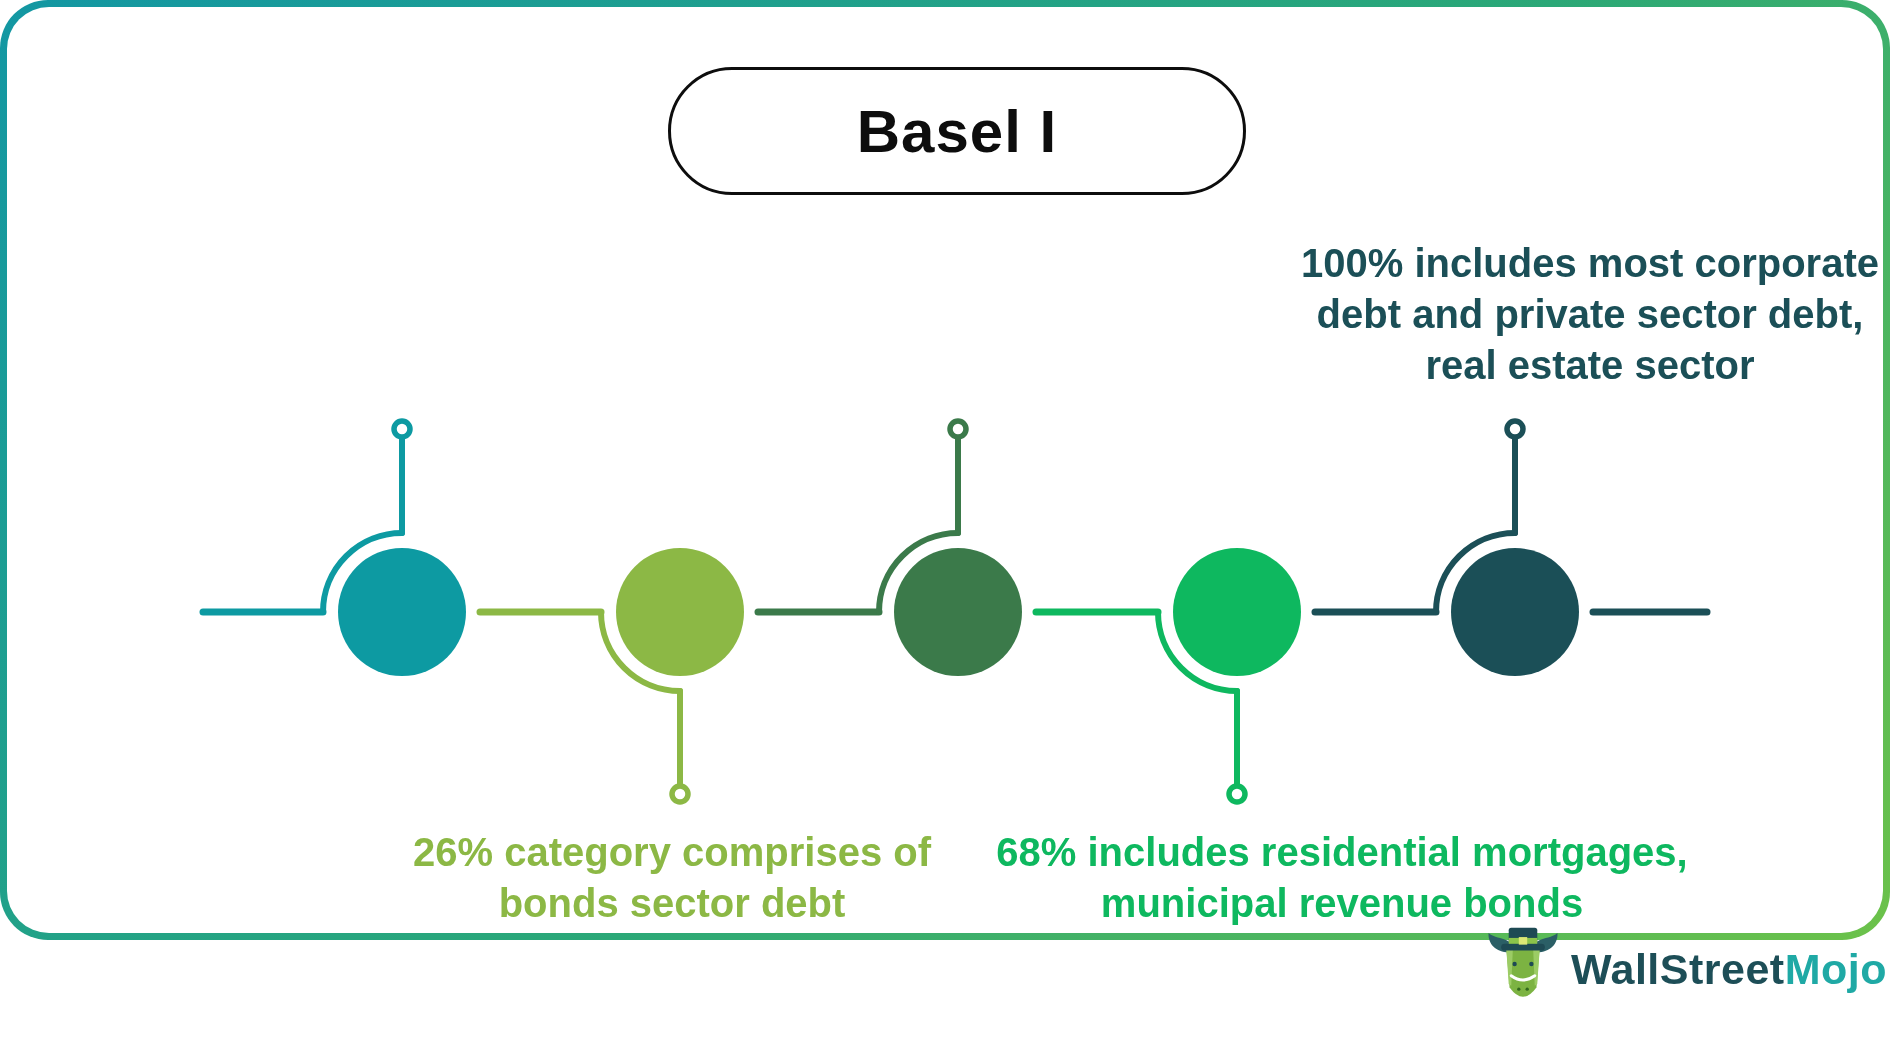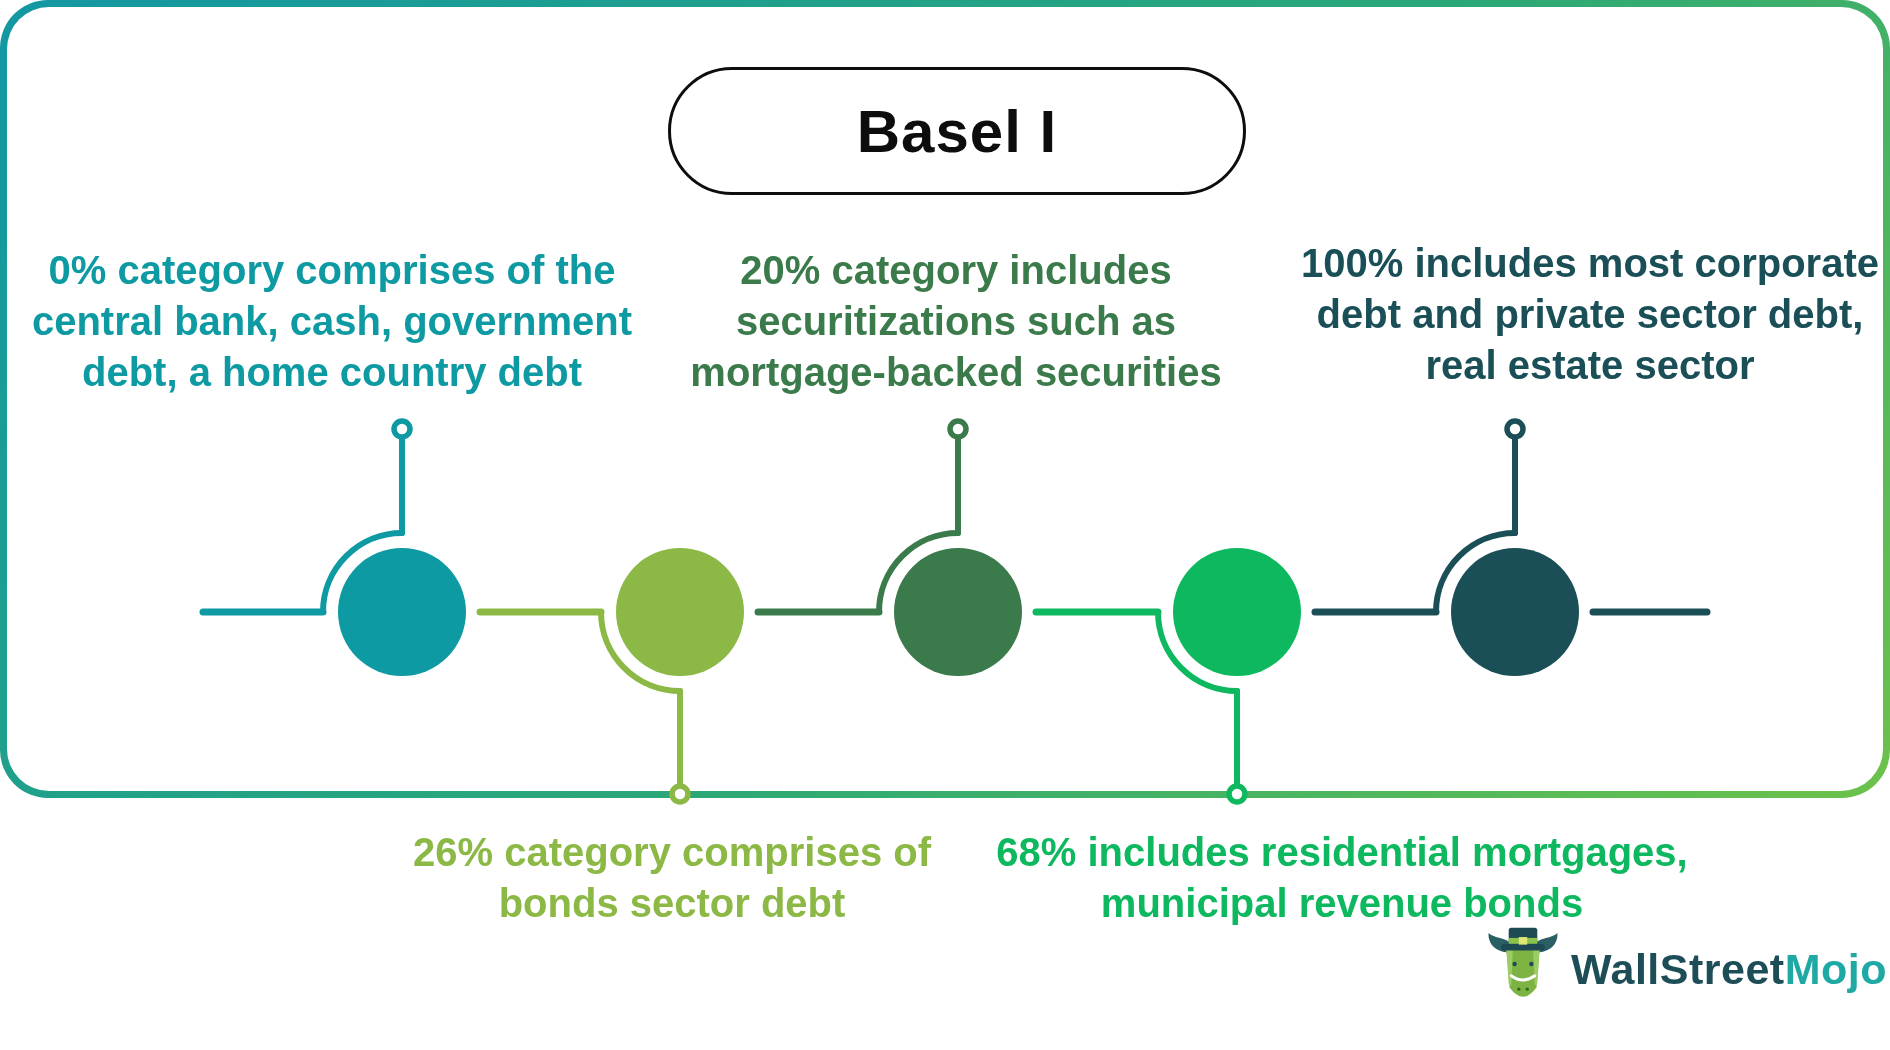--- a/index.html
+++ b/index.html
@@ -2,21 +2,21 @@
 <html><head>
 <meta charset="utf-8">
 <style>
   html,body{margin:0;padding:0;}
   body{
     width:1890px;height:1050px;overflow:hidden;
     font-family:"Liberation Sans",sans-serif;
     background:#ffffff;
   }
   .frame{
-    position:relative;width:1890px;height:798px;
+    position:relative;width:1890px;height:940px;
     background:linear-gradient(135deg,#1397a3 0%,#2ba877 55%,#6cc24a 100%);
     border-radius:48px;
   }
   .canvas{
     position:absolute;left:7px;top:7px;right:7px;bottom:7px;
     background:#ffffff;border-radius:42px;
   }
   .pill{
     position:absolute;left:661px;top:60px;width:578px;height:128px;
     border:3.5px solid #0d0d0d;border-radius:70px;
@@ -50,31 +50,21 @@
 </head>
 <body>
 
 <div class="frame">
   <div class="canvas">
 
     <div class="pill">
       <span>Basel I</span>
     </div>
 
-    <div class="label tb0" style="color: rgb(13, 154, 162);">
-      <div>0% category comprises of the</div>
-      <div>central bank, cash, government</div>
-      <div>debt, a home country debt</div>
-    </div>
 
-    <div class="label tb2" style="color: rgb(59, 122, 74);">
-      <div>20% category includes</div>
-      <div>securitizations such as</div>
-      <div>mortgage-backed securities</div>
-    </div>
 
     <div class="label tb4" style="color: rgb(27, 79, 87);">
       <div>100% includes most corporate</div>
       <div>debt and private sector debt,</div>
       <div>real estate sector</div>
     </div>
 
     <div class="label tb1" style="color: rgb(140, 184, 69);">
       <div>26% category comprises of</div>
       <div>bonds sector debt</div>

